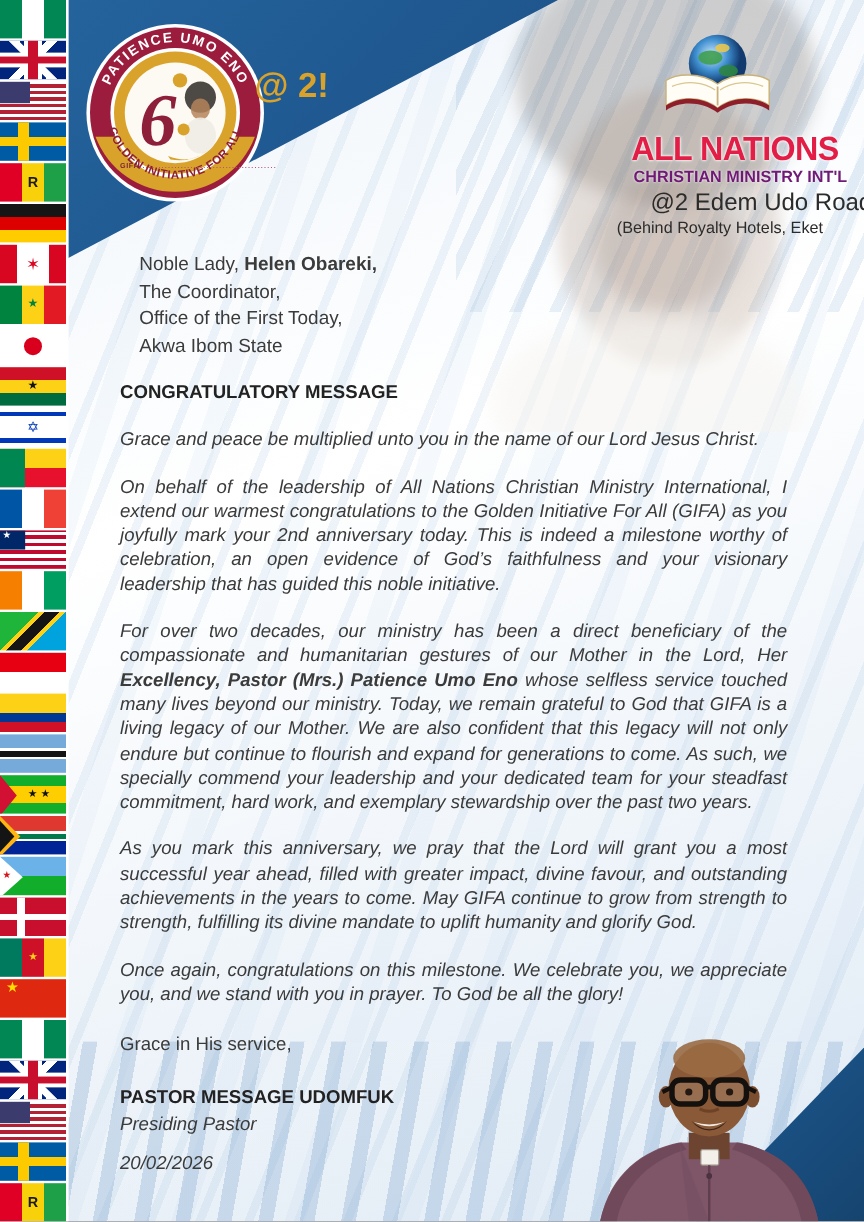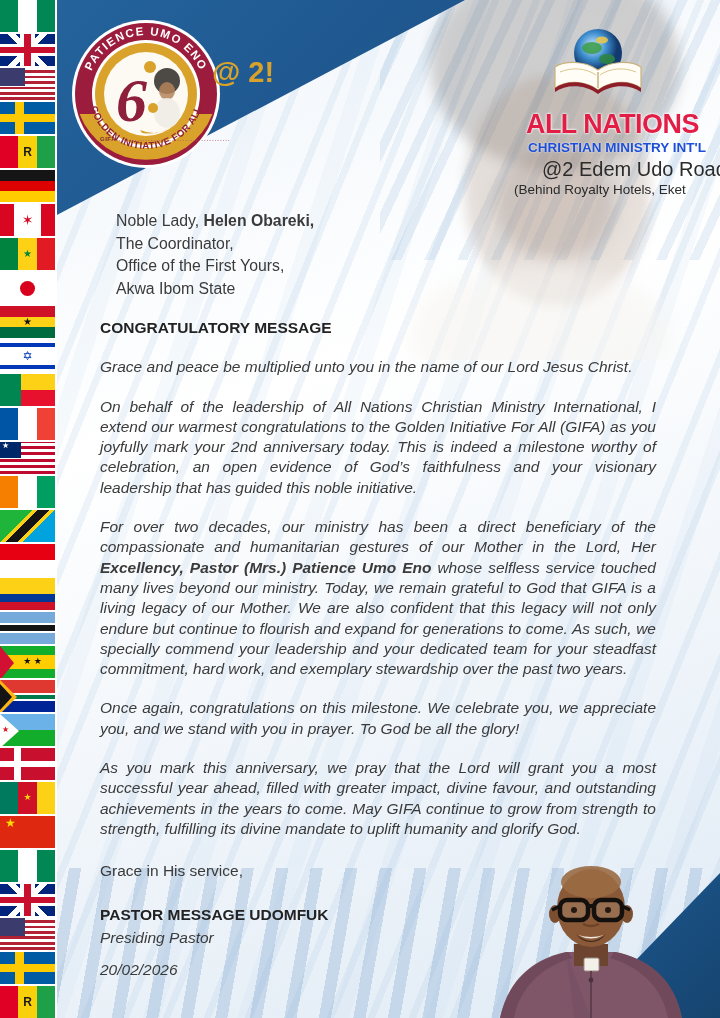--- a/index.html
+++ b/index.html
@@ -107,21 +107,21 @@
   .gifa-foot{position:absolute;left:100px;top:136px;z-index:11;font-size:6px;font-weight:bold;
      color:#7a1f38;letter-spacing:.5px;white-space:nowrap;}
   .gifa-foot .dots{color:#b8556e;letter-spacing:1px;}
   .at2{position:absolute;left:212px;top:56px;z-index:10;color:#D9A32B;font-size:29px;font-weight:bold;}
 
   
   .ministry{position:absolute;left:514px;top:16px;width:300px;z-index:8;}
   .ministry .name1{position:absolute;left:12px;top:92px;font-size:28px;font-weight:900;color:#E31E46;
      letter-spacing:-.5px;transform:scaleX(.96);transform-origin:left;white-space:nowrap;
      text-shadow:0 0 2px #fff,0 0 3px #fff;}
-  .ministry .name2{position:absolute;left:14px;top:124px;font-size:13.5px;font-weight:800;color:#1d4ed8;
+  .ministry .name2{position:absolute;left:14px;top:124px;font-size:13.5px;font-weight:800;color:#701a75;
      white-space:nowrap;text-shadow:0 0 2px #fff;}
   .ministry .addr1{position:absolute;left:4px;top:142px;font-size:20px;color:#2b2b2b;white-space:nowrap;margin-left:24px;}
   .ministry .addr2{position:absolute;left:0px;top:166px;font-size:13.5px;color:#2b2b2b;white-space:nowrap;}
   .ministry-globe{position:absolute;left:552px;top:26px;z-index:8;}
 
   
   .letter{position:absolute;left:100px;width:556px;top:210px;z-index:6;color:#3b3b3b;
      font-size:15.5px;line-height:1.31;}
   .letter .addr{line-height:1.44;font-size:15.8px;margin-left:16px;}
   .letter .head{font-weight:bold;color:#222;margin-top:17px;}
@@ -242,31 +242,31 @@
     <div class="name1">ALL NATIONS</div>
     <div class="name2">CHRISTIAN MINISTRY INT'L</div>
     <div class="addr1">@2 Edem Udo Road</div>
     <div class="addr2">(Behind Royalty Hotels, Eket</div>
   </div>
 
   <div class="letter">
     <div class="addr">
       <div><span>Noble Lady, </span><span class="b">Helen Obareki,</span></div>
       <div>The Coordinator,</div>
-      <div>Office of the First Yours,</div>
+      <div>Office of the First Today,</div>
       <div>Akwa Ibom State</div>
     </div>
 
     <div class="head">CONGRATULATORY MESSAGE</div>
 
     <p class="first">Grace and peace be multiplied unto you in the name of our Lord Jesus Christ.</p>
     <p>On behalf of the leadership of All Nations Christian Ministry International, I extend our warmest congratulations to the Golden Initiative For All (GIFA) as you joyfully mark your 2nd anniversary today. This is indeed a milestone worthy of celebration, an open evidence of God’s faithfulness and your visionary leadership that has guided this noble initiative.</p>
     <p><span>For over two decades, our ministry has been a direct beneficiary of the compassionate and humanitarian gestures of our Mother in the Lord, Her </span><span class="b">Excellency, Pastor (Mrs.) Patience Umo Eno</span><span> whose selfless service touched many lives beyond our ministry. Today, we remain grateful to God that GIFA is a living legacy of our Mother. We are also confident that this legacy will not only endure but continue to flourish and expand for generations to come. As such, we specially commend your leadership and your dedicated team for your steadfast commitment, hard work, and exemplary stewardship over the past two years.</span></p>
+    <p>As you mark this anniversary, we pray that the Lord will grant you a most successful year ahead, filled with greater impact, divine favour, and outstanding achievements in the years to come. May GIFA continue to grow from strength to strength, fulfilling its divine mandate to uplift humanity and glorify God.</p>
     <p>Once again, congratulations on this milestone. We celebrate you, we appreciate you, and we stand with you in prayer. To God be all the glory!</p>
-    <p>As you mark this anniversary, we pray that the Lord will grant you a most successful year ahead, filled with greater impact, divine favour, and outstanding achievements in the years to come. May GIFA continue to grow from strength to strength, fulfilling its divine mandate to uplift humanity and glorify God.</p>
 
     <div class="closing">Grace in His service,</div>
     <div class="sig-name">PASTOR MESSAGE UDOMFUK</div>
     <div class="sig-title">Presiding Pastor</div>
     <div class="sig-date">20/02/2026</div>
   </div>
 
   <div class="corner-navy"></div>
 
   <svg class="pastor" width="226" height="160" viewBox="0 0 226 160">

